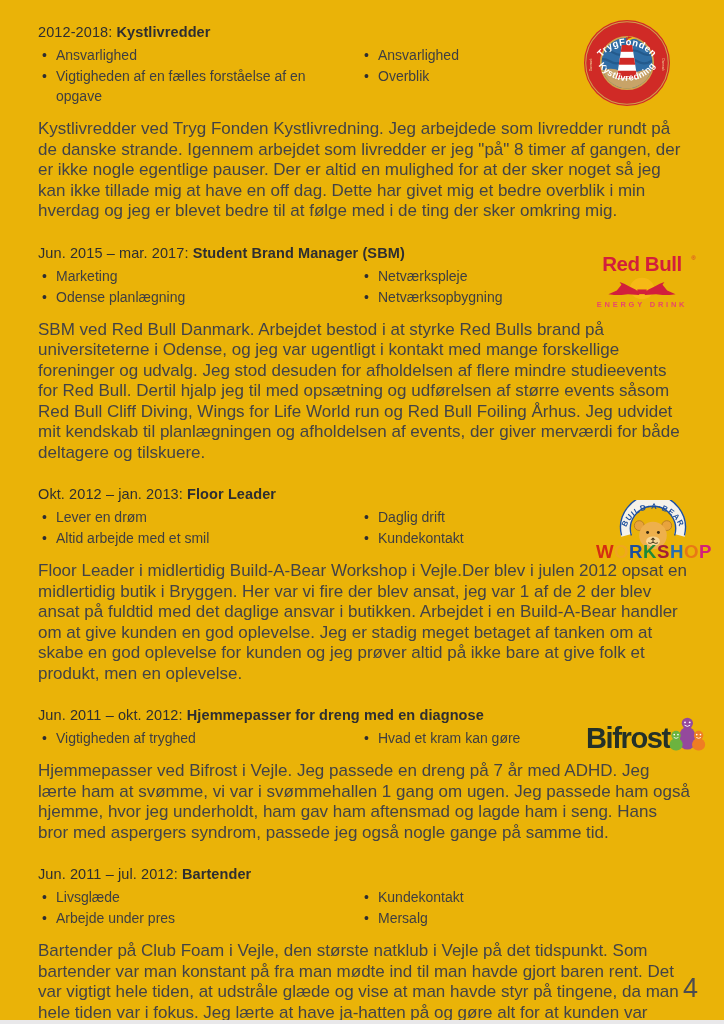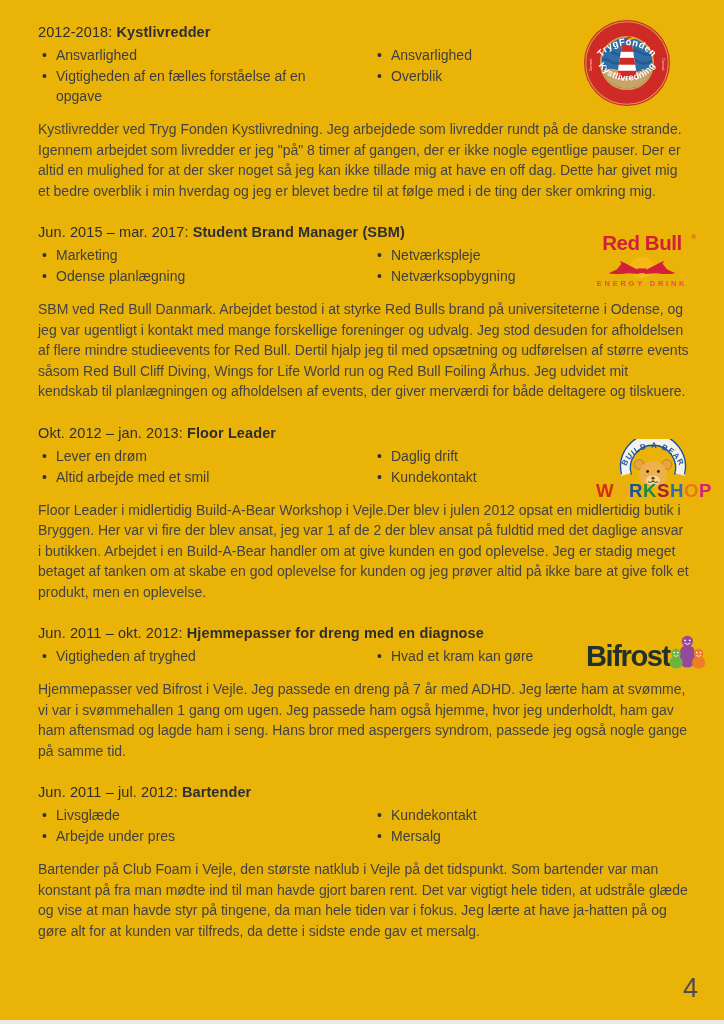--- a/index.html
+++ b/index.html
@@ -12,42 +12,42 @@
     background: #eab308;
     font-family: "Liberation Sans", sans-serif;
     color: #3e3e42;
     overflow: hidden;
     padding-top: 24px;
   }
   .section { position: relative; padding: 0 34px 0 38px; }
   .sec-head { font-size: 14.5px; color: #2e2e31; margin-bottom: 5px; letter-spacing: .1px; }
   .sec-head .date { font-weight: 400; }
   .sec-head .title { font-weight: 700; }
-  .bullets { display: flex; margin-bottom: 12px; gap: 13px; }
+  .bullets { display: flex; margin-bottom: 12px; }
   .bullets ul { list-style: none; margin: 0; padding: 0; }
   .col-left { width: 322px; flex: 0 0 322px; }
   .col-right { flex: 1; }
   .bullets li {
     position: relative;
     padding-left: 18px;
     font-size: 14px;
     line-height: 20px;
     margin-bottom: 1px;
     max-width: 300px;
   }
   .bullets li::before {
     content: "•";
     position: absolute;
     left: 4px;
     top: 0;
     font-size: 14px;
     color: #2e2e31;
   }
   .para {
-    font-size: 14px;
+    font-size: 17px;
     line-height: 20.5px;
     max-width: 660px;
     margin-bottom: 23px;
     color: #434347;
   }
   .logo { position: absolute; }
   .logo svg { display: block; }
   .logo-tryg   { top: -4px;  right: 54px; }
   .logo-rb     { top: 6px;   right: 26px; }
   .logo-bab    { top: 14px;  right: 12px; }

